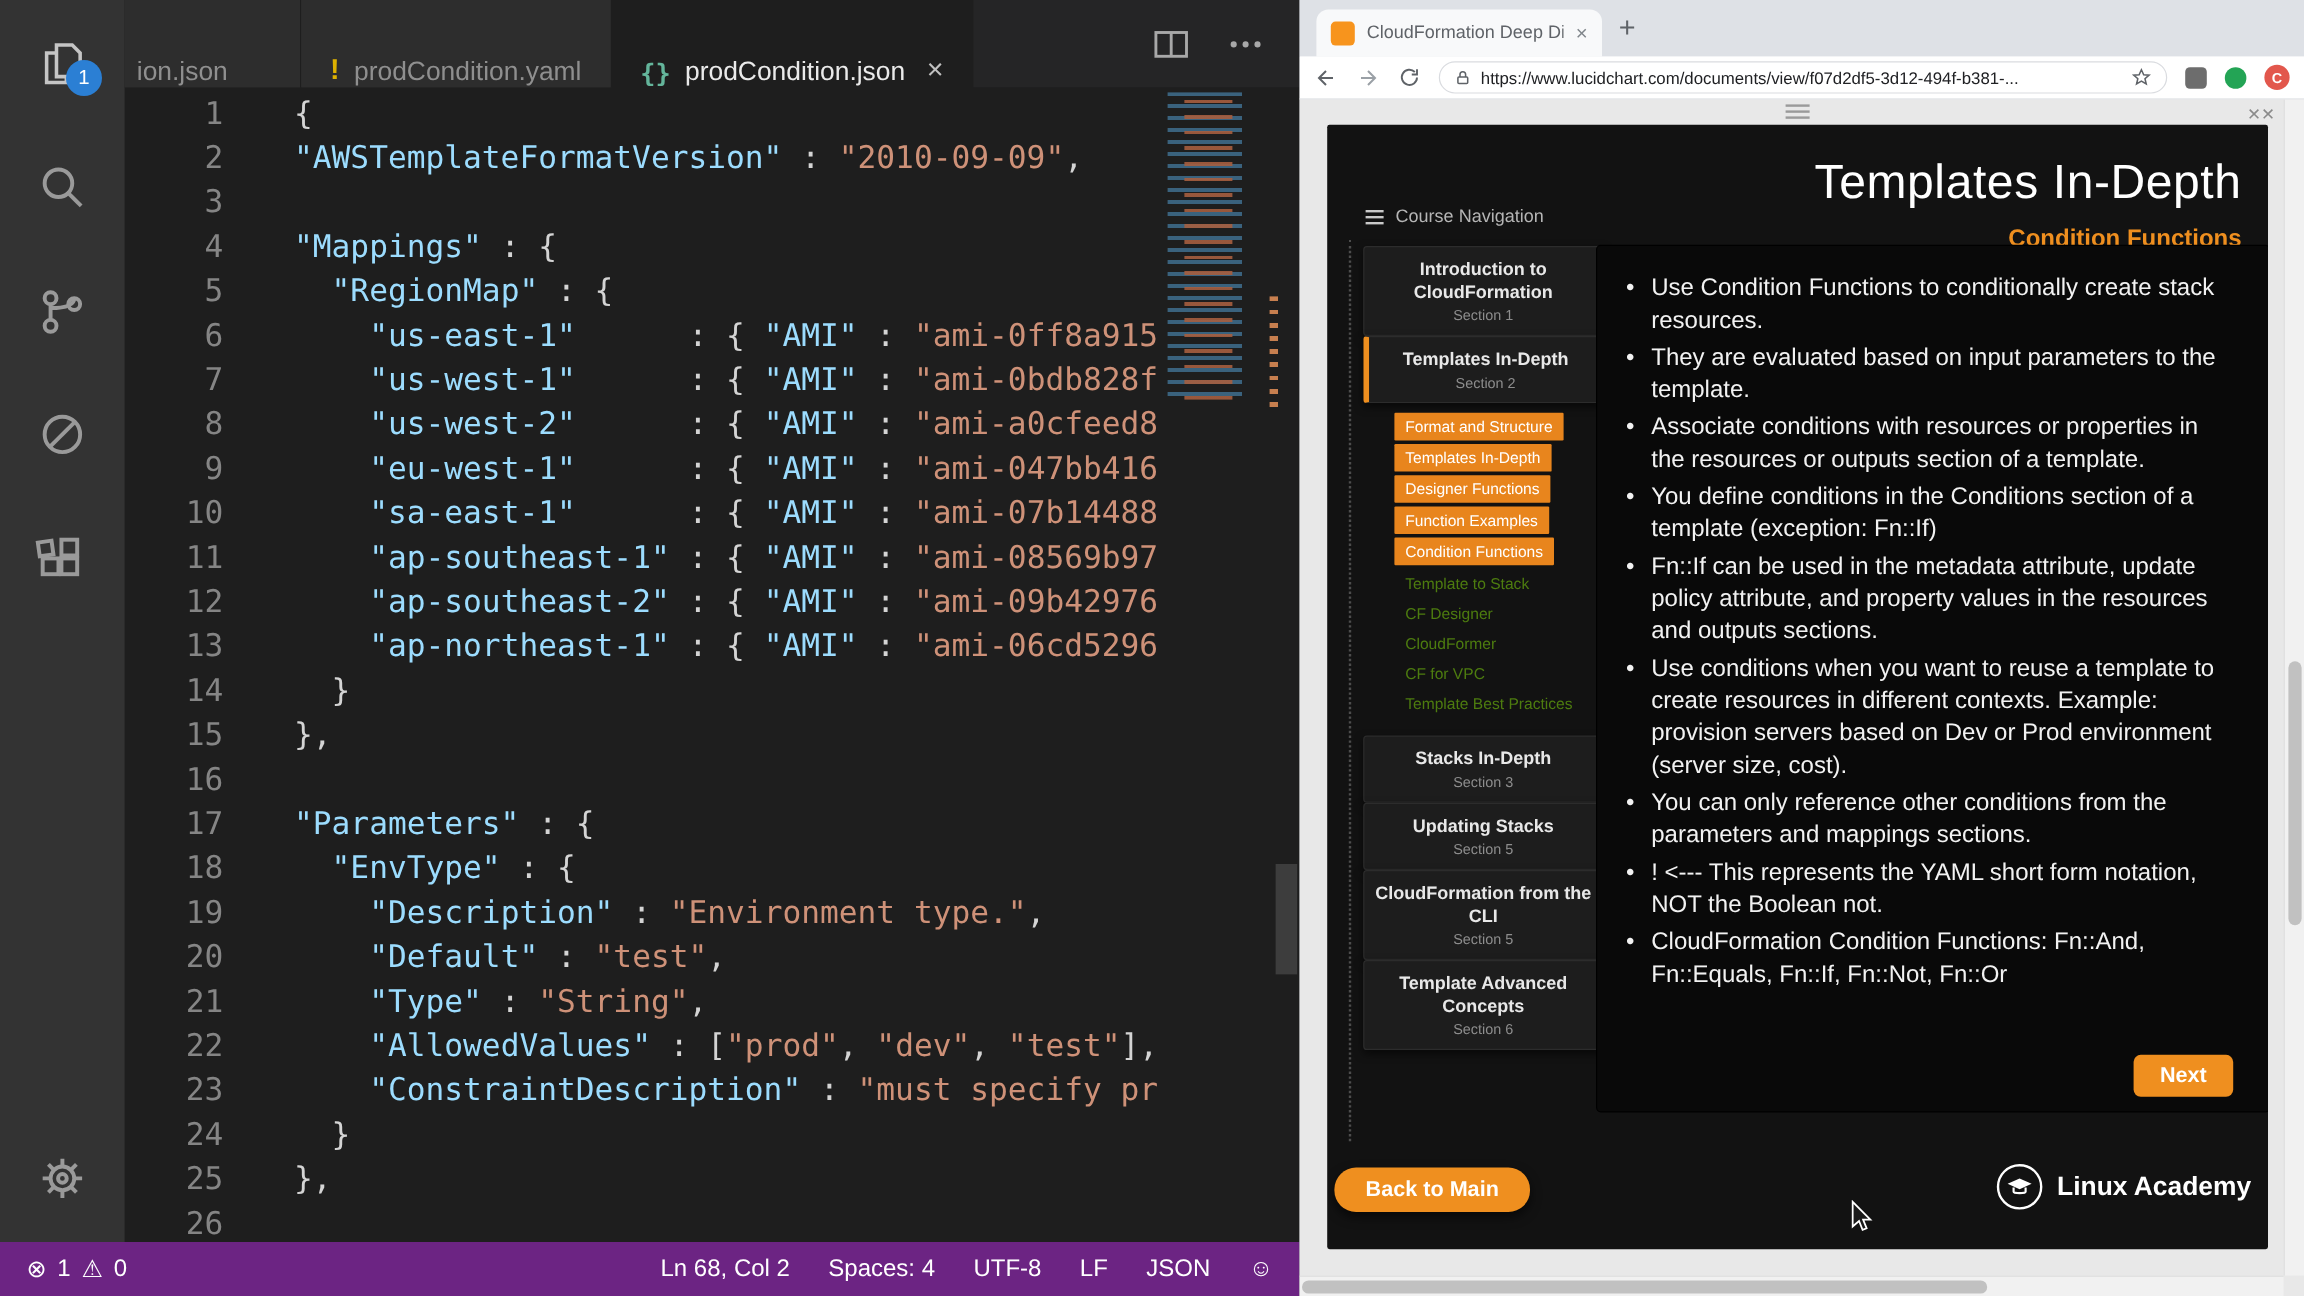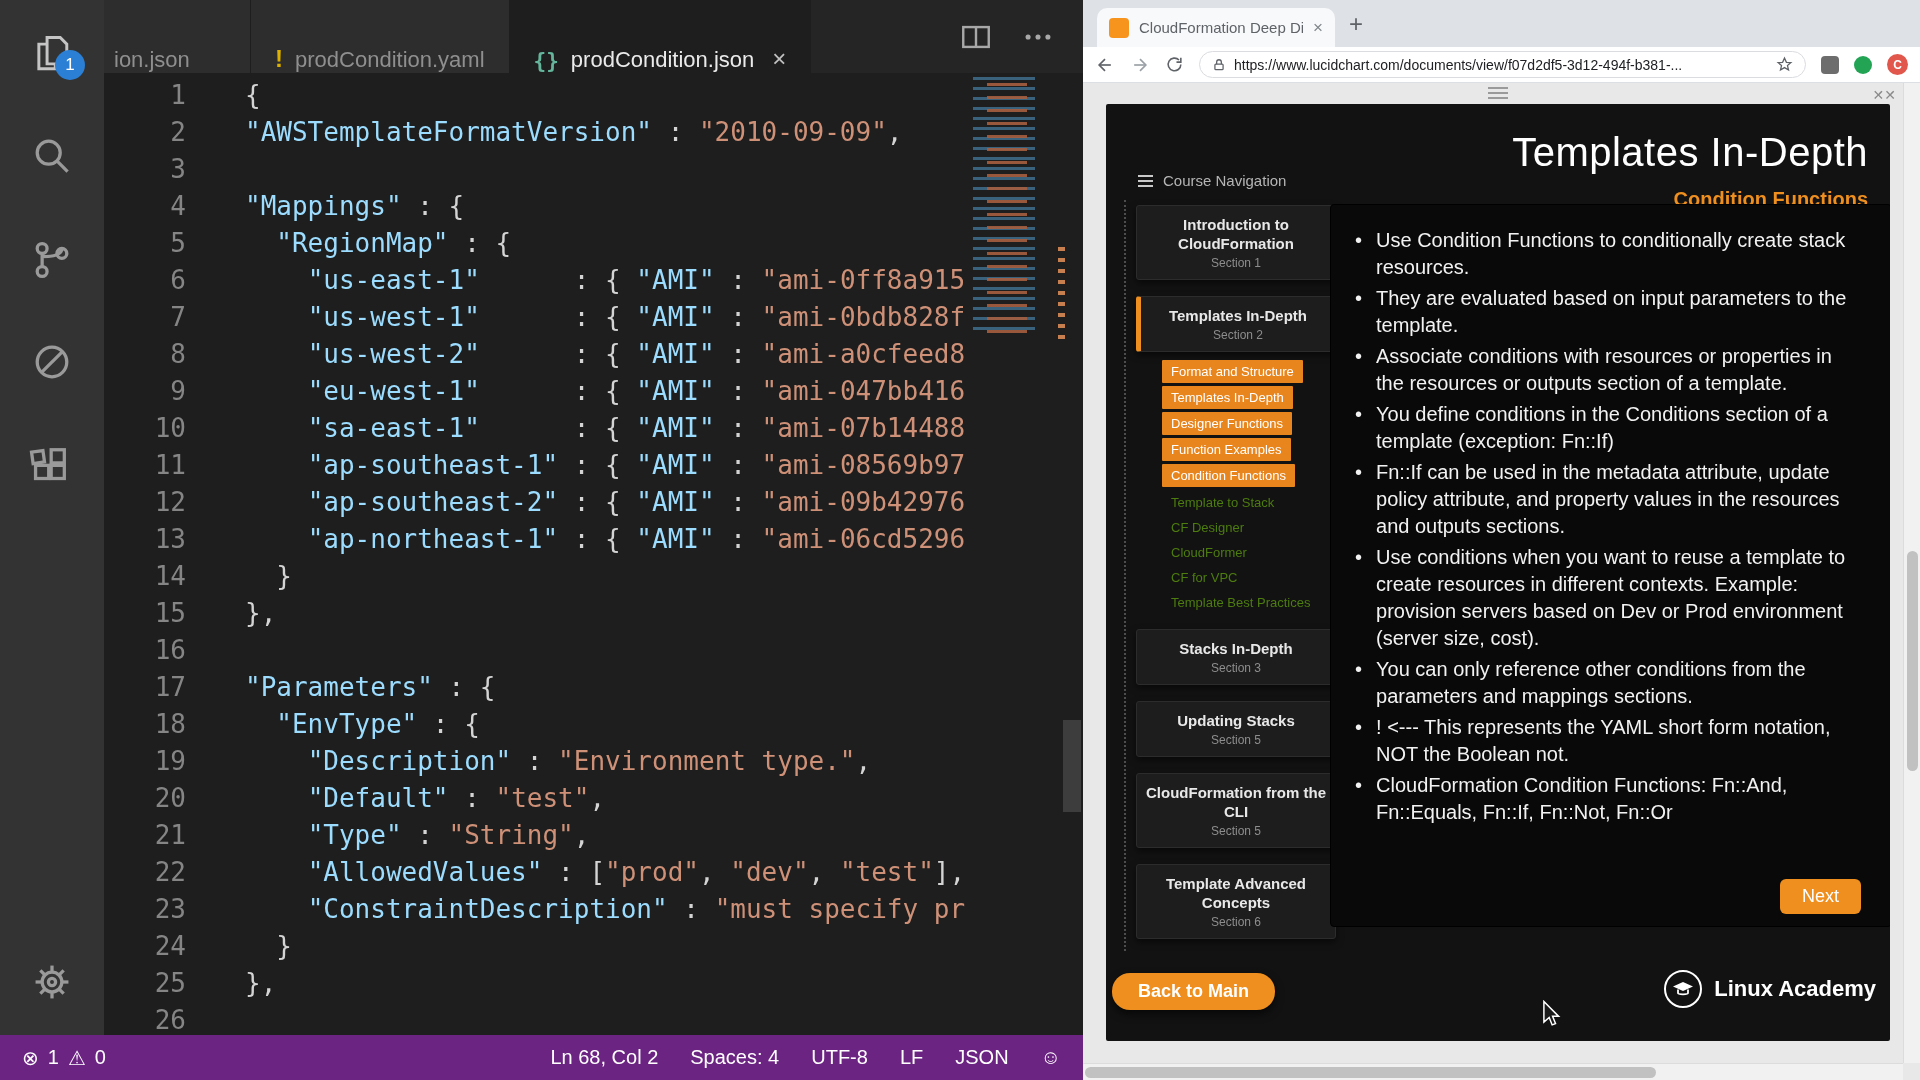--- a/index.html
+++ b/index.html
@@ -63,32 +63,32 @@
 
 
 .slide{position:absolute;left:23px;top:21px;width:784px;height:937px;background:#121212;border-radius:2px;overflow:hidden}
 .dashline{position:absolute;left:18px;top:96px;bottom:90px;border-left:2px dotted #4d4d4d}
 .slide-title{position:absolute;top:26px;right:22px;color:#fff;font-size:40px;font-weight:400;letter-spacing:.5px}
 .slide-subtitle{position:absolute;top:84px;right:22px;color:#ef8f1f;font-size:20px;font-weight:700}
 .navcol{position:absolute;left:30px;top:68px;width:200px}
 .nav-header{display:flex;gap:10px;align-items:center;color:#b5b5b5;font-size:15px;margin-bottom:16px;padding-left:2px}
 .burger{display:flex;flex-direction:column;gap:3px}
 .burger div{width:15px;height:2px;background:#c9c9c9}
-.navbox{background:#1d1d1d;border:1px solid #2c2c2c;border-radius:3px;box-shadow:0 3px 7px rgba(0,0,0,.55);padding:9px 8px;text-align:center;margin-bottom:16px}
+.navbox{background:#1d1d1d;border:1px solid #2c2c2c;border-radius:3px;box-shadow:0 3px 7px rgba(0,0,0,.55);padding:9px 8px;text-align:center;}
 .navbox .t{color:#e8e8e8;font-weight:700;font-size:15px;line-height:19px}
 .navbox .s{color:#8d8d8d;font-size:12px;margin-top:3px}
 .navbox.active{border-left:5px solid #ef8f1f;margin-bottom:8px}
 .lessons{margin:0 0 14px 26px}
 .lesson-hot{display:table;background:#e8851d;color:#fff;font-weight:400;font-size:13px;padding:4px 9px;margin-bottom:3px;border-radius:1px}
 .lesson-plain{color:#4d7c0f;font-size:13px;padding:5px 9px}
 .bullet-panel{position:absolute;left:224px;top:100px;width:562px;height:723px;background:#090909;border:1px solid #000;border-radius:4px}
 .bullets{padding:22px 28px 0 24px;color:#f2f2f2;font-size:20px;line-height:27px}
 .bullets li{list-style:none;display:flex;gap:14px;margin-bottom:4px}
 .bullets li::before{content:"\2022";flex:none}
-.next-btn{position:absolute;right:30px;bottom:12px;background:#ef8f1f;color:#fff;font-size:18px;font-weight:400;padding:7px 22px;border-radius:6px}
+.next-btn{position:absolute;right:30px;bottom:12px;background:#ef8f1f;color:#fff;font-size:18px;font-weight:700;padding:7px 22px;border-radius:6px}
 .back-btn{position:absolute;left:6px;top:869px;background:#ef8f1f;color:#fff;font-weight:700;font-size:18px;padding:8px 26px;border-radius:18px;box-shadow:0 4px 9px rgba(0,0,0,.6)}
 .logo{position:absolute;right:14px;top:866px;display:flex;align-items:center;gap:12px;color:#fff}
 .logo-circle{width:38px;height:38px;border:2.5px solid #fff;border-radius:50%;display:flex;align-items:center;justify-content:center}
 .logo-text{font-size:22px;font-weight:700}
 
 
 .vscroll{position:absolute;right:0;top:83px;bottom:17px;width:17px;background:#f1f1f1;border-left:1px solid #dcdcdc}
 .vthumb{position:absolute;left:3px;top:468px;width:11px;height:220px;border-radius:6px;background:#c1c1c1}
 .hscroll{position:absolute;left:0;right:17px;bottom:0;height:17px;background:#f1f1f1;border-top:1px solid #dcdcdc}
 .hthumb{position:absolute;left:2px;top:3px;width:571px;height:11px;border-radius:6px;background:#c1c1c1}

